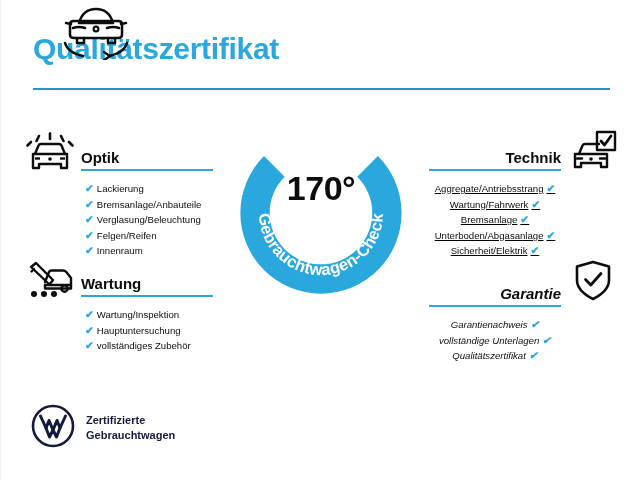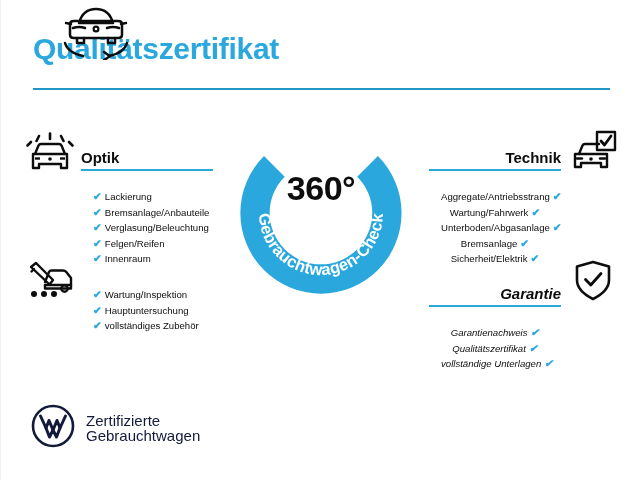--- a/index.html
+++ b/index.html
@@ -54,21 +54,21 @@
     white-space: nowrap;
   }
   .sec-rule {
     position: absolute;
     height: 2px;
     background: #2aa8dd;
     bottom: -3px;
   }
   .sec-list {
     list-style: none;
-    margin: 12px;
+    margin: 4px;
     padding: 0;
     font-size: 9.6px;
     color: #0d0d0d;
   }
   .sec-list li {
     line-height: 15.5px;
     white-space: nowrap;
   }
   .chk {
     color: #2aa8dd;
@@ -84,21 +84,21 @@
 
   
   .col-right .sec-title { right: 0; }
   .col-right .sec-rule { left: 0; right: 0; }
   .col-right .sec-list { text-align: center; padding-top: 9px; }
   .col-right .chk { margin-left: 3px; }
 
   
   #sec-optik   { left: 80px; top: 140px; width: 132px; }
   #sec-wartung { left: 80px; top: 266px; width: 132px; }
-  #sec-technik { left: 428px; top: 140px; width: 132px; }
+  #sec-technik { left: 428px; top: 140px; width: 132px; text-decoration: underline; }
   #sec-garantie{ left: 428px; top: 276px; width: 132px; font-style: italic; }
 
   
   .sec-icon {
     position: absolute;
   }
   #icon-optik    { left: 24px; top: 132px; }
   #icon-wartung  { left: 24px; top: 258px; }
   #icon-technik  { left: 568px; top: 130px; }
   #icon-garantie { left: 572px; top: 260px; }
@@ -137,22 +137,22 @@
   
   #footer {
     position: absolute;
     left: 30px;
     top: 404px;
     display: flex;
     align-items: center;
     gap: 11px;
   }
   #footer-text {
-    font-size: 15px;
-    font-weight: normal;
+    font-size: 11px;
+    font-weight: bold;
     color: #131a3a;
     line-height: 15px;
     white-space: pre-line;
   }
 </style>
 </head>
 <body>
 
 <div id="page">
 
@@ -186,20 +186,24 @@
         <path d="M10 22 L13.5 13.5 Q14.2 12 16 12 L34 12 Q35.8 12 36.5 13.5 L40 22"></path>
         <path d="M8 22 L42 22 L42 36 L36 36 L36 32 L14 32 L14 36 L8 36 Z"></path>
         <line x1="10" y1="26.5" x2="15" y2="26.5"></line>
         <line x1="35" y1="26.5" x2="40" y2="26.5"></line>
       </g>
       <circle cx="25" cy="27" r="1.8" fill="#0d0d0d"></circle>
     </svg>
   </div>
 
   <div class="section col-left" id="sec-wartung">
+    <div class="sec-head">
+      <div class="sec-title">Wartung</div>
+      <div class="sec-rule"></div>
+    </div>
     <ul class="sec-list">
       <li><span class="chk">✔</span><span>Wartung/Inspektion</span></li>
       <li><span class="chk">✔</span><span>Hauptuntersuchung</span></li>
       <li><span class="chk">✔</span><span>vollständiges Zubehör</span></li>
     </ul>
   </div>
 
   <div class="sec-icon" id="icon-wartung">
     <svg width="50" height="42" viewBox="0 0 50 42">
       <g stroke="#0d0d0d" stroke-width="2.4" fill="none" stroke-linejoin="round" stroke-linecap="round">
@@ -221,22 +225,22 @@
   </div>
 
   <div class="section col-right" id="sec-technik">
     <div class="sec-head">
       <div class="sec-title">Technik</div>
       <div class="sec-rule"></div>
     </div>
     <ul class="sec-list">
       <li><span>Aggregate/Antriebsstrang</span><span class="chk">✔</span></li>
       <li><span>Wartung/Fahrwerk</span><span class="chk">✔</span></li>
+      <li><span>Bremsanlage</span><span class="chk">✔</span></li>
       <li><span>Unterboden/Abgasanlage</span><span class="chk">✔</span></li>
-      <li><span>Bremsanlage</span><span class="chk">✔</span></li>
       <li><span>Sicherheit/Elektrik</span><span class="chk">✔</span></li>
     </ul>
   </div>
 
   <div class="sec-icon" id="icon-technik">
     <svg width="48" height="44" viewBox="0 0 48 44">
       <g stroke="#0d0d0d" stroke-width="2.4" fill="none" stroke-linejoin="round" stroke-linecap="round">
 
         <path d="M10 24 L13.5 15.5 Q14.2 14 16 14 L30 14"></path>
         <path d="M6 24 L38 24 L38 37 L32 37 L32 33 L12 33 L12 37 L6 37 Z"></path>
@@ -250,22 +254,22 @@
     </svg>
   </div>
 
   <div class="section col-right" id="sec-garantie">
     <div class="sec-head">
       <div class="sec-title">Garantie</div>
       <div class="sec-rule"></div>
     </div>
     <ul class="sec-list">
       <li><span>Garantienachweis</span><span class="chk">✔</span></li>
+      <li><span>vollständige Unterlagen</span><span class="chk">✔</span></li>
       <li><span>Qualitätszertifikat</span><span class="chk">✔</span></li>
-      <li><span>vollständige Unterlagen</span><span class="chk">✔</span></li>
     </ul>
   </div>
 
   <div class="sec-icon" id="icon-garantie">
     <svg width="40" height="42" viewBox="0 0 40 42">
       <g stroke="#0d0d0d" stroke-width="2.6" fill="none" stroke-linejoin="round" stroke-linecap="round">
         <path d="M20 2 L36 6.5 L36 20 Q36 31 20 39 Q4 31 4 20 L4 6.5 Z"></path>
         <path d="M12.5 19.5 L17.8 25 L28 13.5" stroke-width="2.8"></path>
       </g>
     </svg>
@@ -283,21 +287,21 @@
       <path d="M 38.0 38.0
                A 80.6 80.6 0 1 0 151.9 38.0
                L 131.2 58.7
                A 51.3 51.3 0 1 1 58.7 58.7
                Z" fill="#2aa8dd" transform="rotate(0 95 95)"></path>
 
       <text font-family="Liberation Sans, sans-serif" font-size="16.5" font-weight="bold" fill="#ffffff" letter-spacing="0.2">
         <textPath href="#arcPath" startOffset="50%" text-anchor="middle">Gebrauchtwagen-Check</textPath>
       </text>
     </svg>
-    <div id="badge-deg">360°</div>
+    <div id="badge-deg">170°</div>
   </div>
 
   <div id="badge-car">
     <svg width="76" height="58" viewBox="0 0 76 58">
       <g stroke="#0d0d0d" stroke-width="2.5" fill="#ffffff" stroke-linejoin="round" stroke-linecap="round">
 
         <path d="M21 21 Q25 7 38 7 Q51 7 55 21"></path>
 
         <path d="M12 22 Q12 19 16 19 L60 19 Q64 19 64 22 L64 33 Q64 36 60 36 L16 36 Q12 36 12 33 Z"></path>
 

